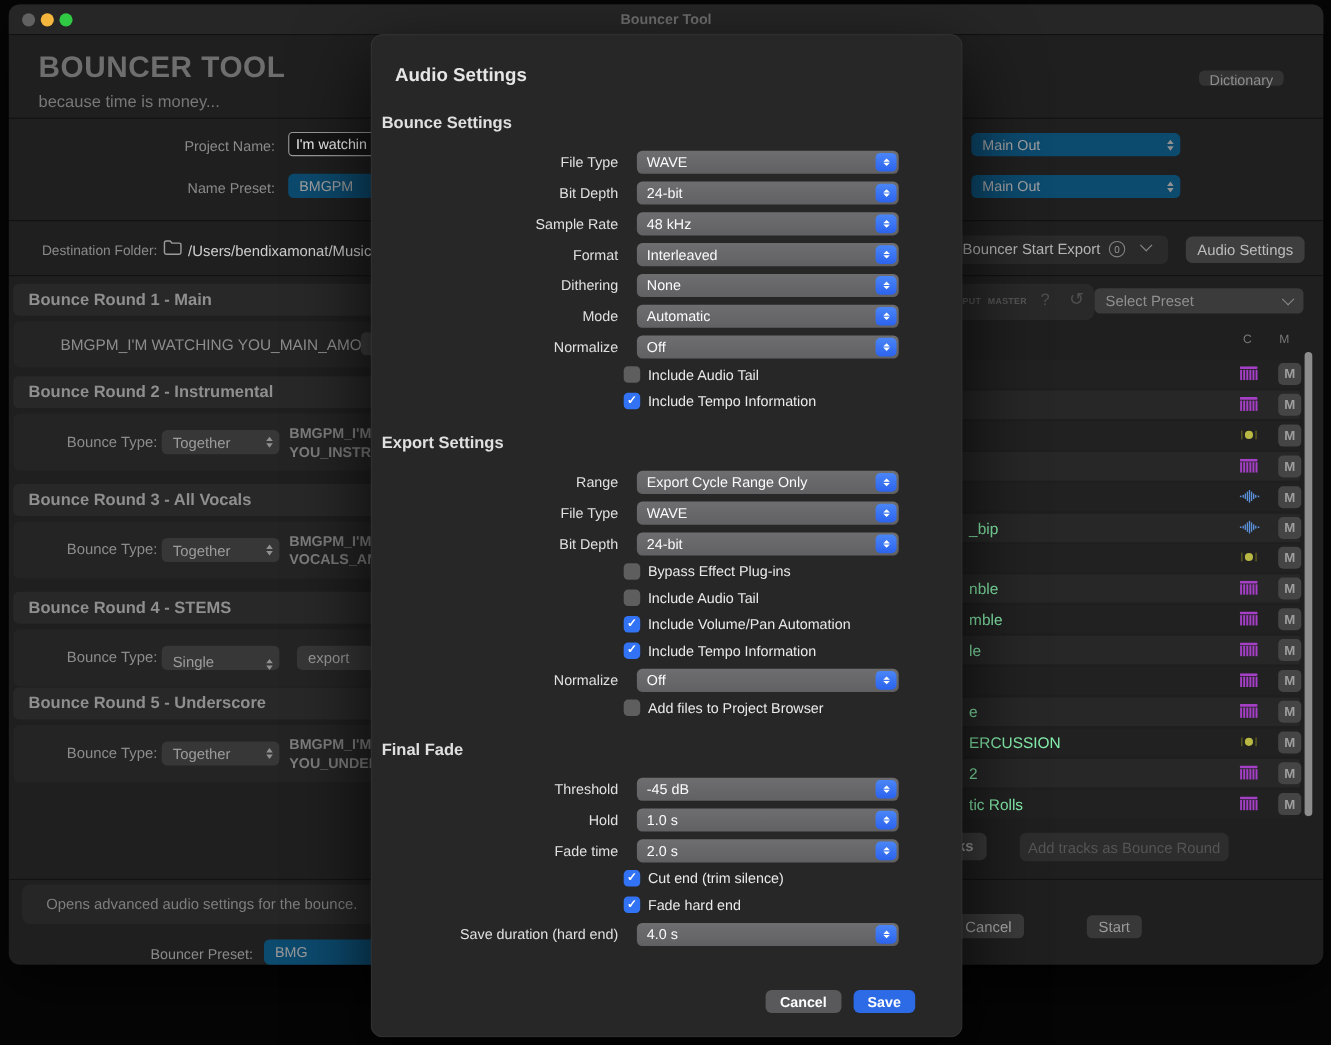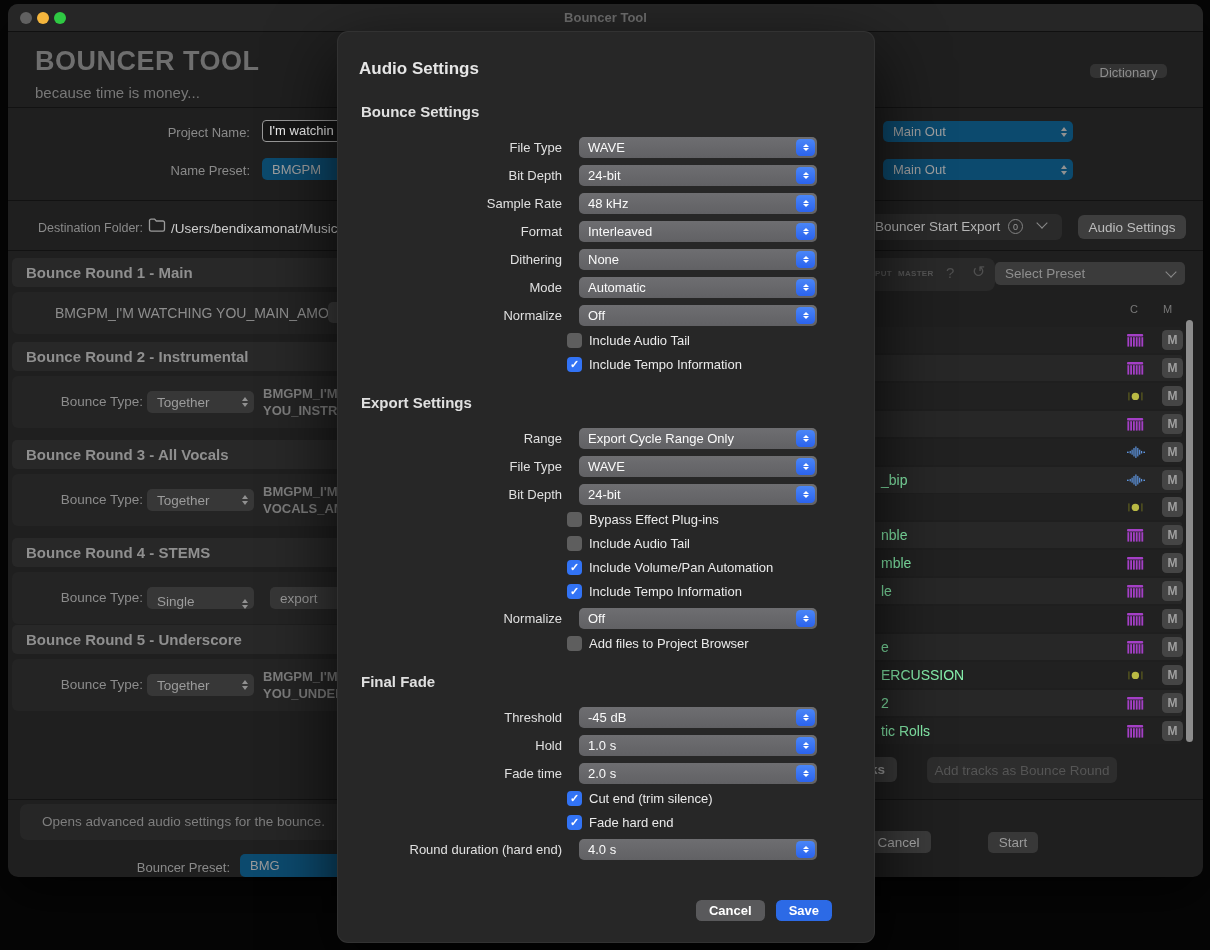--- a/index.html
+++ b/index.html
@@ -56,21 +56,21 @@
 
   .tiny-tag{position:absolute;font-size:8px;font-weight:700;color:#565656;letter-spacing:.3px;}
   .badge-circle{display:inline-block;width:15px;height:15px;border:1.3px solid #828282;border-radius:50%;
     font-size:9px;color:#9a9a9a;text-align:center;line-height:14px;box-sizing:border-box;}
 
   
   #modal{position:absolute;left:337px;top:31px;width:538px;height:912px;background:#272727;
     border-radius:11px;box-shadow:0 25px 70px rgba(0,0,0,.78);border:1px solid rgba(255,255,255,.05);
     box-sizing:border-box;padding-top:27px;}
   .m-title{font-size:17px;font-weight:600;color:#e6e6e6;padding-left:21px;height:22px;}
-  .m-heading{font-size:15px;font-weight:600;color:#e0e0e0;padding-left:23px;height:18px;
+  .m-heading{font-size:15px;font-weight:600;color:#e0e0e0;padding-left:9px;height:18px;
     margin:22px 0 16px 0;}
   .m-heading.first{margin-top:22px;}
   .m-row{display:flex;height:21px;margin-bottom:7px;}
   .m-label{width:241px;text-align:right;padding-right:17px;font-size:13px;color:#e0e0e0;
     line-height:21px;box-sizing:border-box;flex:0 0 auto;}
   .popup{width:238px;height:21px;background:linear-gradient(#6e6e71,#616164);border-radius:5px;
     display:flex;align-items:center;justify-content:space-between;padding:0 2px 0 9px;box-sizing:border-box;}
   .popup-text{font-size:13px;font-weight:500;color:#fafafa;white-space:nowrap;}
   .popup-accent{width:19px;height:17px;border-radius:4.5px;background:linear-gradient(#4a86f7,#2b63ee);
     display:flex;flex-direction:column;align-items:center;justify-content:center;gap:1.5px;}
@@ -593,21 +593,21 @@
         </div>
         <div class="m-check">
           <span class="cb on">✓</span>
           <span class="cb-label">Cut end (trim silence)</span>
         </div>
         <div class="m-check">
           <span class="cb on">✓</span>
           <span class="cb-label">Fade hard end</span>
         </div>
         <div class="m-row">
-          <div class="m-label">Round duration (hard end)</div>
+          <div class="m-label">Save duration (hard end)</div>
           <div class="popup">
             <span class="popup-text">4.0 s</span>
             <span class="popup-accent">
               <i class="tri tri-up"></i>
               <i class="tri tri-down"></i>
             </span>
           </div>
         </div>
       </div>
     <div class="m-buttons">

